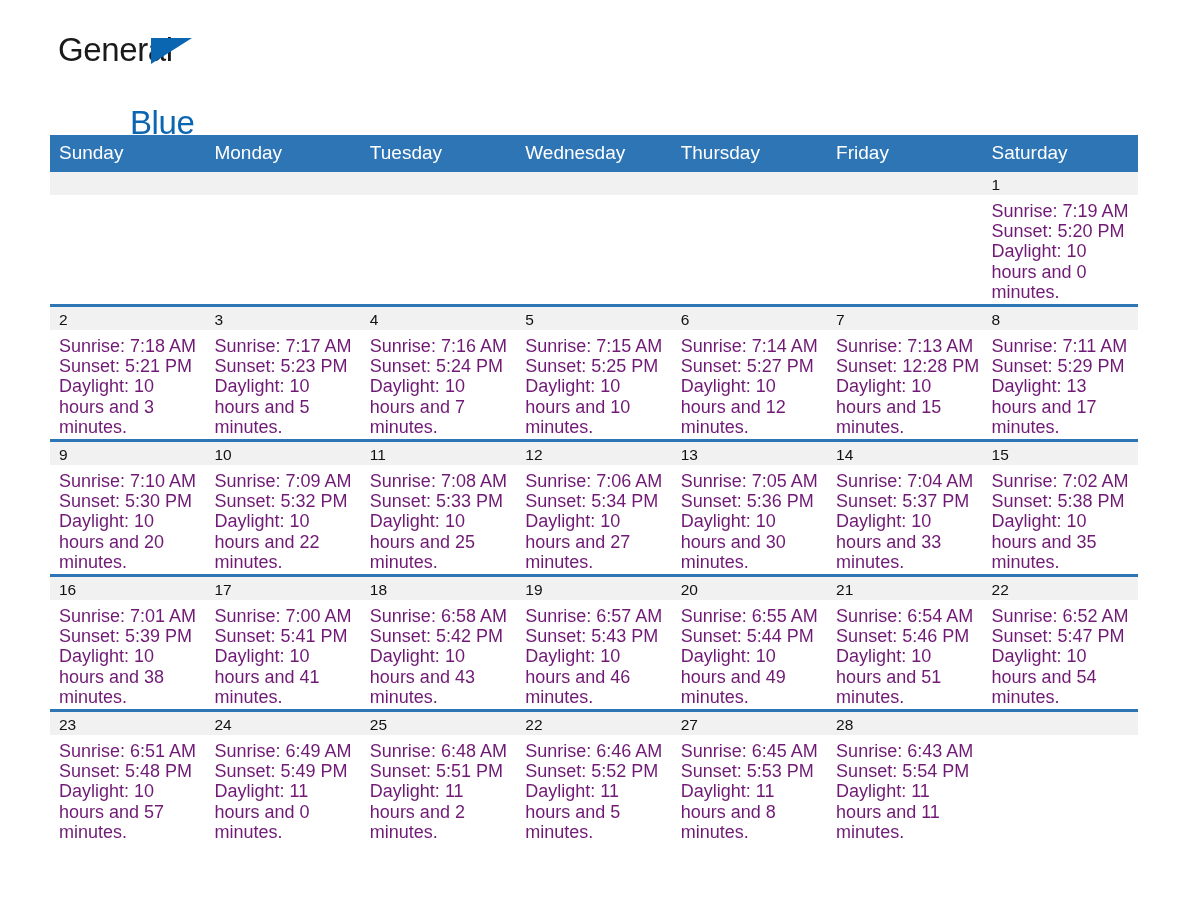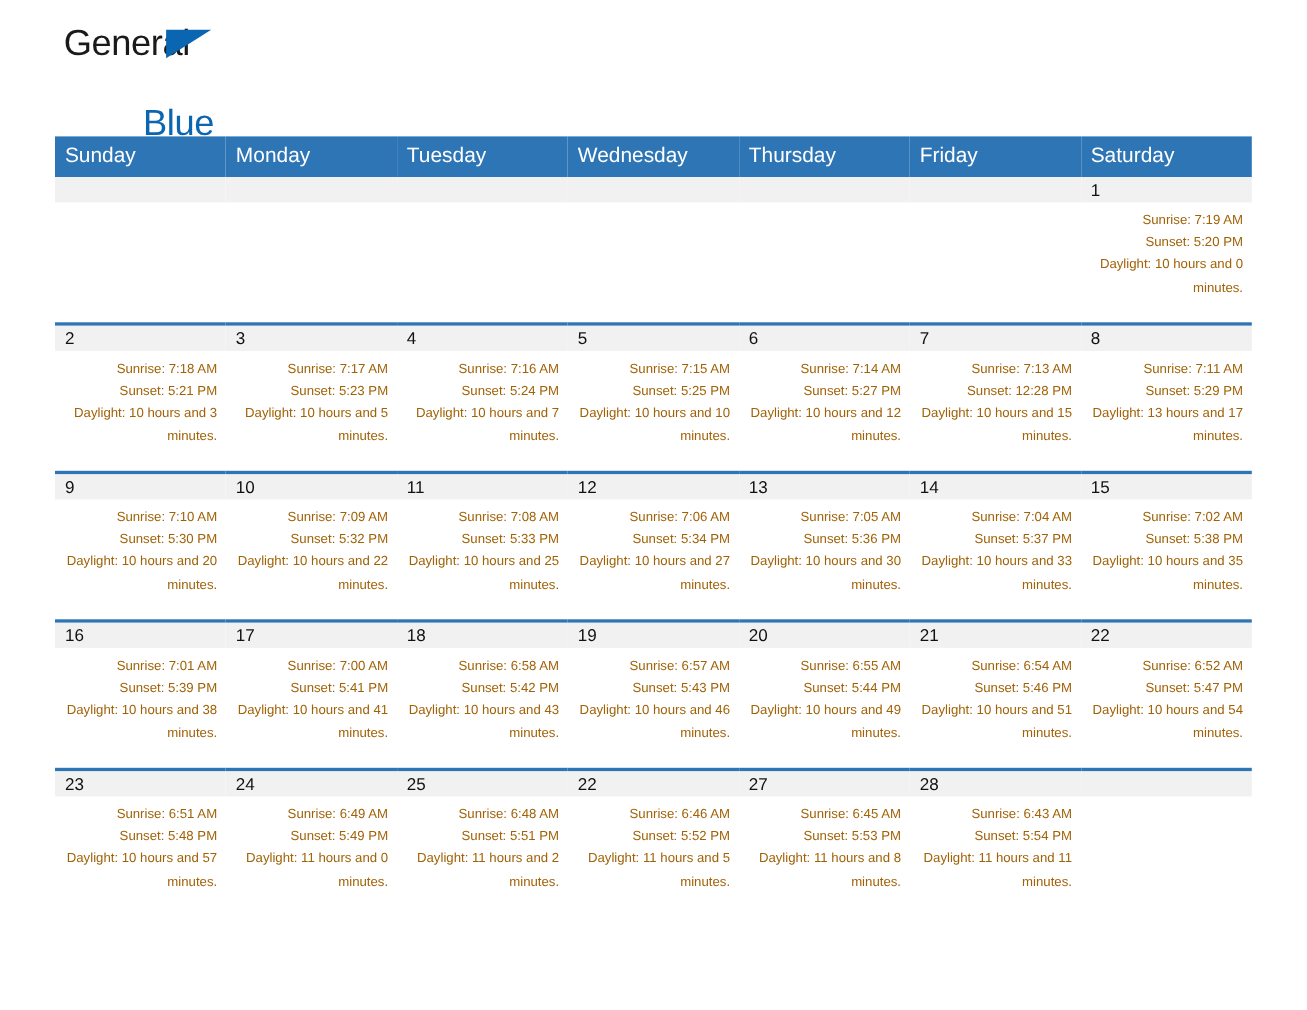--- a/index.html
+++ b/index.html
@@ -12,21 +12,21 @@
     height: 918px;
     font-family: "Liberation Sans", sans-serif;
     color: #000000;
     overflow: hidden;
   }
   .page {
     position: relative;
     width: 1188px;
     height: 918px;
     box-sizing: border-box;
-    padding: 1px 50px;
+    padding: 12px 50px;
   }
 
   
   .top-bar {
     position: relative;
     height: 110px;
     display: flex;
     align-items: flex-start;
     justify-content: space-between;
   }
@@ -116,24 +116,23 @@
     box-sizing: border-box;
     font-size: 15.5px;
     color: #111111;
     line-height: 19px;
   }
   td.empty .daynum-band {
     background: #f1f1f1;
   }
   .cell-body {
     padding: 6px 8px 0 9px;
-    font-size: 12px;
+    font-size: 18px;
     line-height: 20.2px;
-    color: #a16207;
-    text-align: right;
+    color: #701a75;
   }
   .cell-body div {
     white-space: nowrap;
   }
   .cell-body .daylight {
     white-space: normal;
   }
 </style>
 </head>
 <body>

